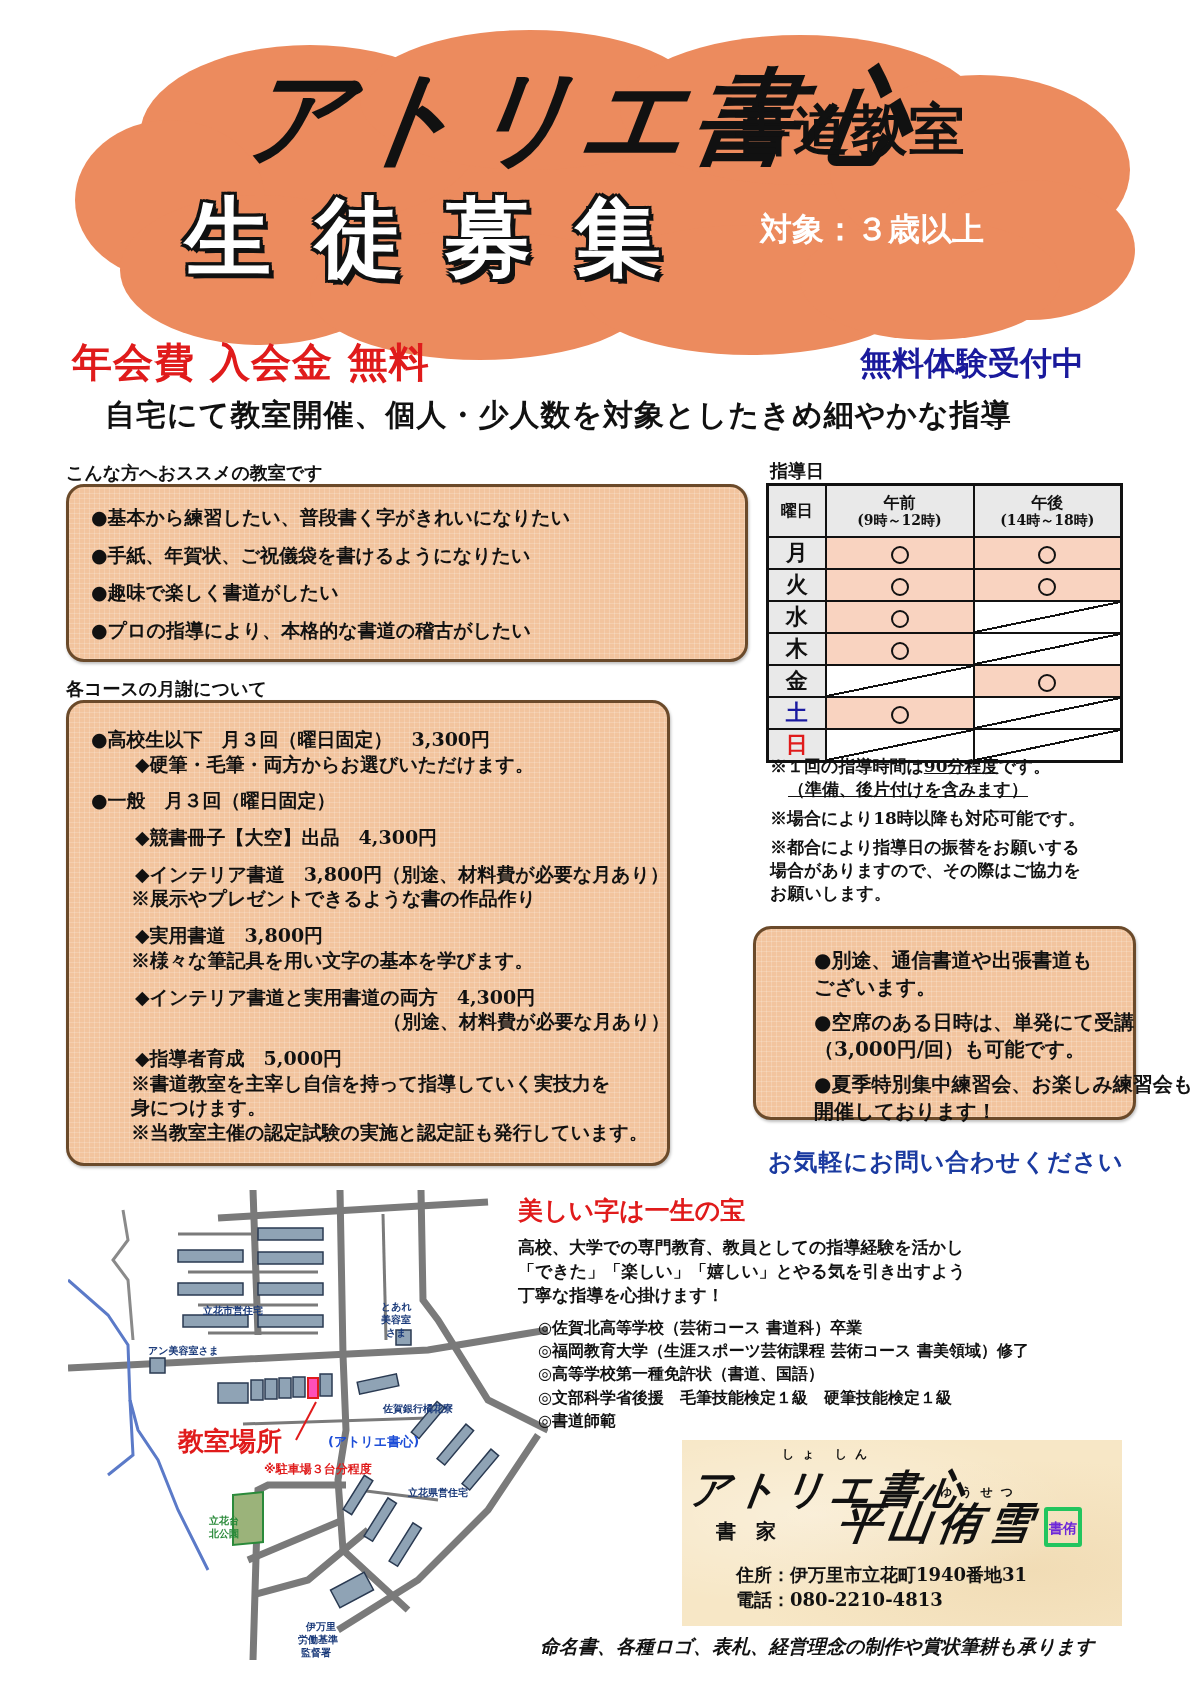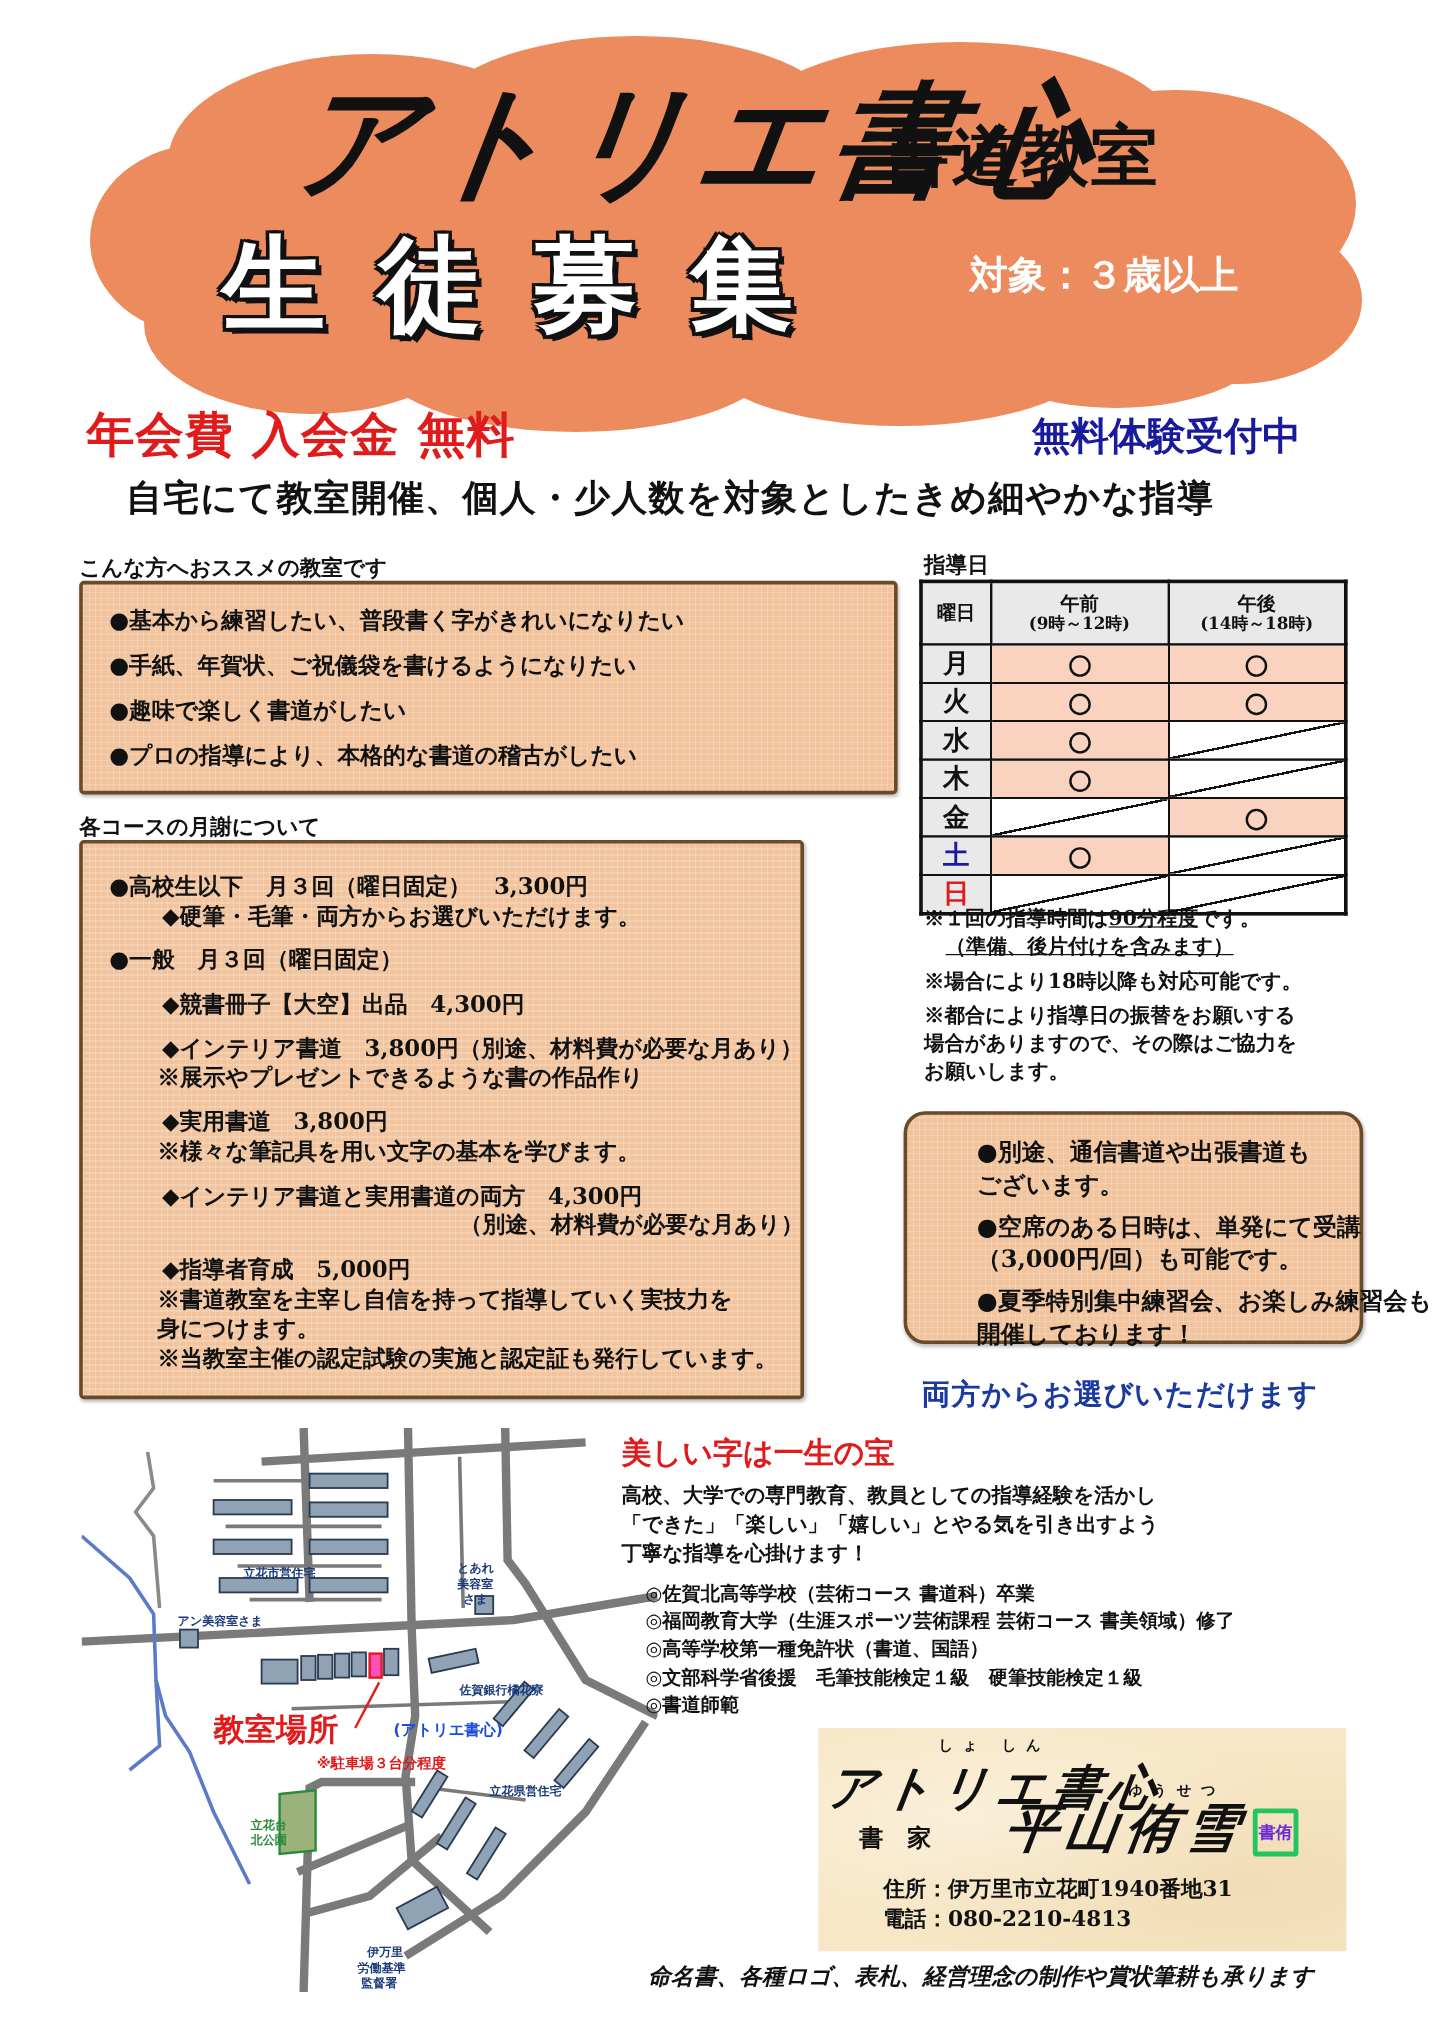--- a/index.html
+++ b/index.html
@@ -7,28 +7,28 @@
     body { position: relative; font-family: "DejaVu Serif", "Liberation Serif", serif; color: #111; }
     .abs { position: absolute; }
 
     
     #cloud { left: 60px; top: 30px; width: 1080px; height: 330px; }
     .brush-logo { font-family: "DejaVu Serif", serif; font-weight: bold; font-style: italic; color: #111; letter-spacing: 6px; transform: skewX(-8deg); }
     #logo-main { left: 245px; top: 65px; font-size: 104px; line-height: 1; }
     #school-name { left: 735px; top: 93px; font-family: "DejaVu Sans", sans-serif; font-weight: bold; font-size: 56px; color: #111; letter-spacing: 2px; }
     #recruit { left: 185px; top: 180px; font-family: "DejaVu Sans", sans-serif; font-weight: bold; font-size: 86px; color: #fff; letter-spacing: 44px;
       text-shadow: -3px -3px 0 #111, 3px -3px 0 #111, -3px 3px 0 #111, 3px 3px 0 #111, 0 3px 0 #111, 3px 0 0 #111, 0 -3px 0 #111, -3px 0 0 #111, 5px 5px 0 #111; }
-    #target { left: 760px; top: 208px; font-family: "DejaVu Sans", sans-serif; font-weight: bold; font-size: 32px; color: #fff; margin-left: 48px; }
+    #target { left: 760px; top: 208px; font-family: "DejaVu Sans", sans-serif; font-weight: bold; font-size: 32px; color: #fff; }
 
     #free-fee { left: 72px; top: 335px; font-family: "DejaVu Sans", sans-serif; font-weight: bold; font-size: 40px; color: #e01b1b; letter-spacing: 1px; }
     #free-trial { left: 860px; top: 342px; font-family: "DejaVu Sans", sans-serif; font-weight: bold; font-size: 32px; color: #1a1a9c; }
     #tagline { left: 105px; top: 395px; font-family: "DejaVu Sans", sans-serif; font-weight: bold; font-size: 30px; color: #111; letter-spacing: 1px; }
 
     .sec-label { font-weight: bold; font-size: 18px; color: #111; }
-    .panel { border: 3px solid #6b4a2a; border-radius: 4px; background-color: #f2c49e;
+    .panel { border: 3px solid #6b4a2a; border-radius: 18px; background-color: #f2c49e;
       background-image:
         repeating-linear-gradient(0deg, rgba(255,255,255,0.18) 0 1px, transparent 1px 5px),
         repeating-linear-gradient(90deg, rgba(255,255,255,0.18) 0 1px, transparent 1px 5px);
       box-shadow: 1px 2px 3px rgba(0,0,0,0.25); }
     .panel-line { font-weight: bold; font-size: 19px; line-height: 1.3; color: #111; white-space: nowrap; }
 
     #recommend-label { left: 66px; top: 461px; }
     #recommend-panel { left: 66px; top: 484px; width: 682px; height: 178px; padding: 18px 0 0 22px; }
     #recommend-panel .panel-line { margin-bottom: 13px; }
 
@@ -219,21 +219,21 @@
     <span>お願いします。</span>
   </div>
 </div>
 
 <div id="extras-panel" class="abs panel">
   <div class="panel-line"><span>●別途、通信書道や出張書道も</span><br><span>ございます。</span></div>
   <div class="panel-line"><span>●空席のある日時は、単発にて受講</span><br><span>（3,000円/回）も可能です。</span></div>
   <div class="panel-line"><span>●夏季特別集中練習会、お楽しみ練習会も</span><br><span>開催しております！</span></div>
 </div>
 
-<div id="contact-cta" class="abs">両方からお選びいただけます</div>
+<div id="contact-cta" class="abs">お気軽にお問い合わせください</div>
 
 <svg id="map" class="abs" viewBox="0 0 480 470">
   <g stroke="#7a7a7a" stroke-width="7" fill="none" stroke-linecap="butt">
 
     <path d="M0 178 L360 160 L480 140"></path>
 
     <path d="M150 28 L420 12"></path>
 
     <path d="M185 0 L190 145"></path>
     <path d="M272 0 L275 165 L278 240 L270 290 L275 360 L340 420"></path>

